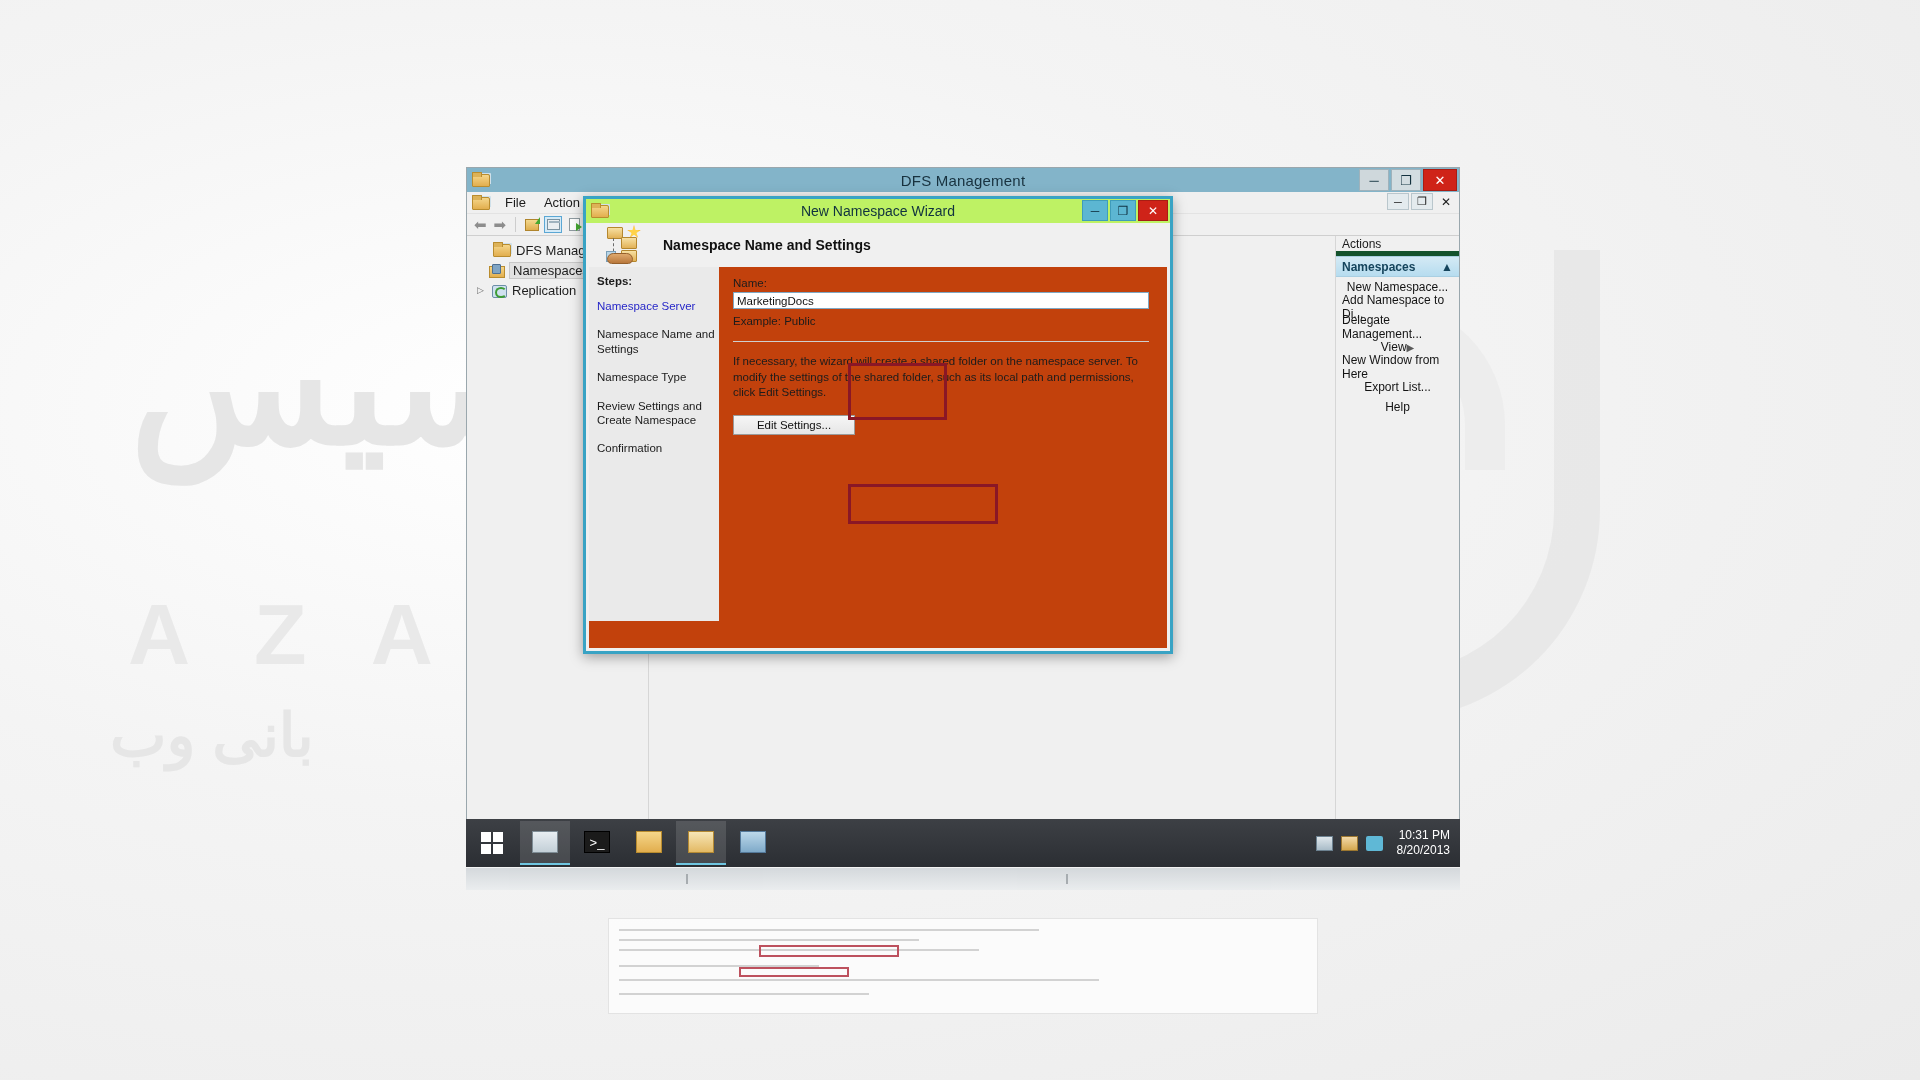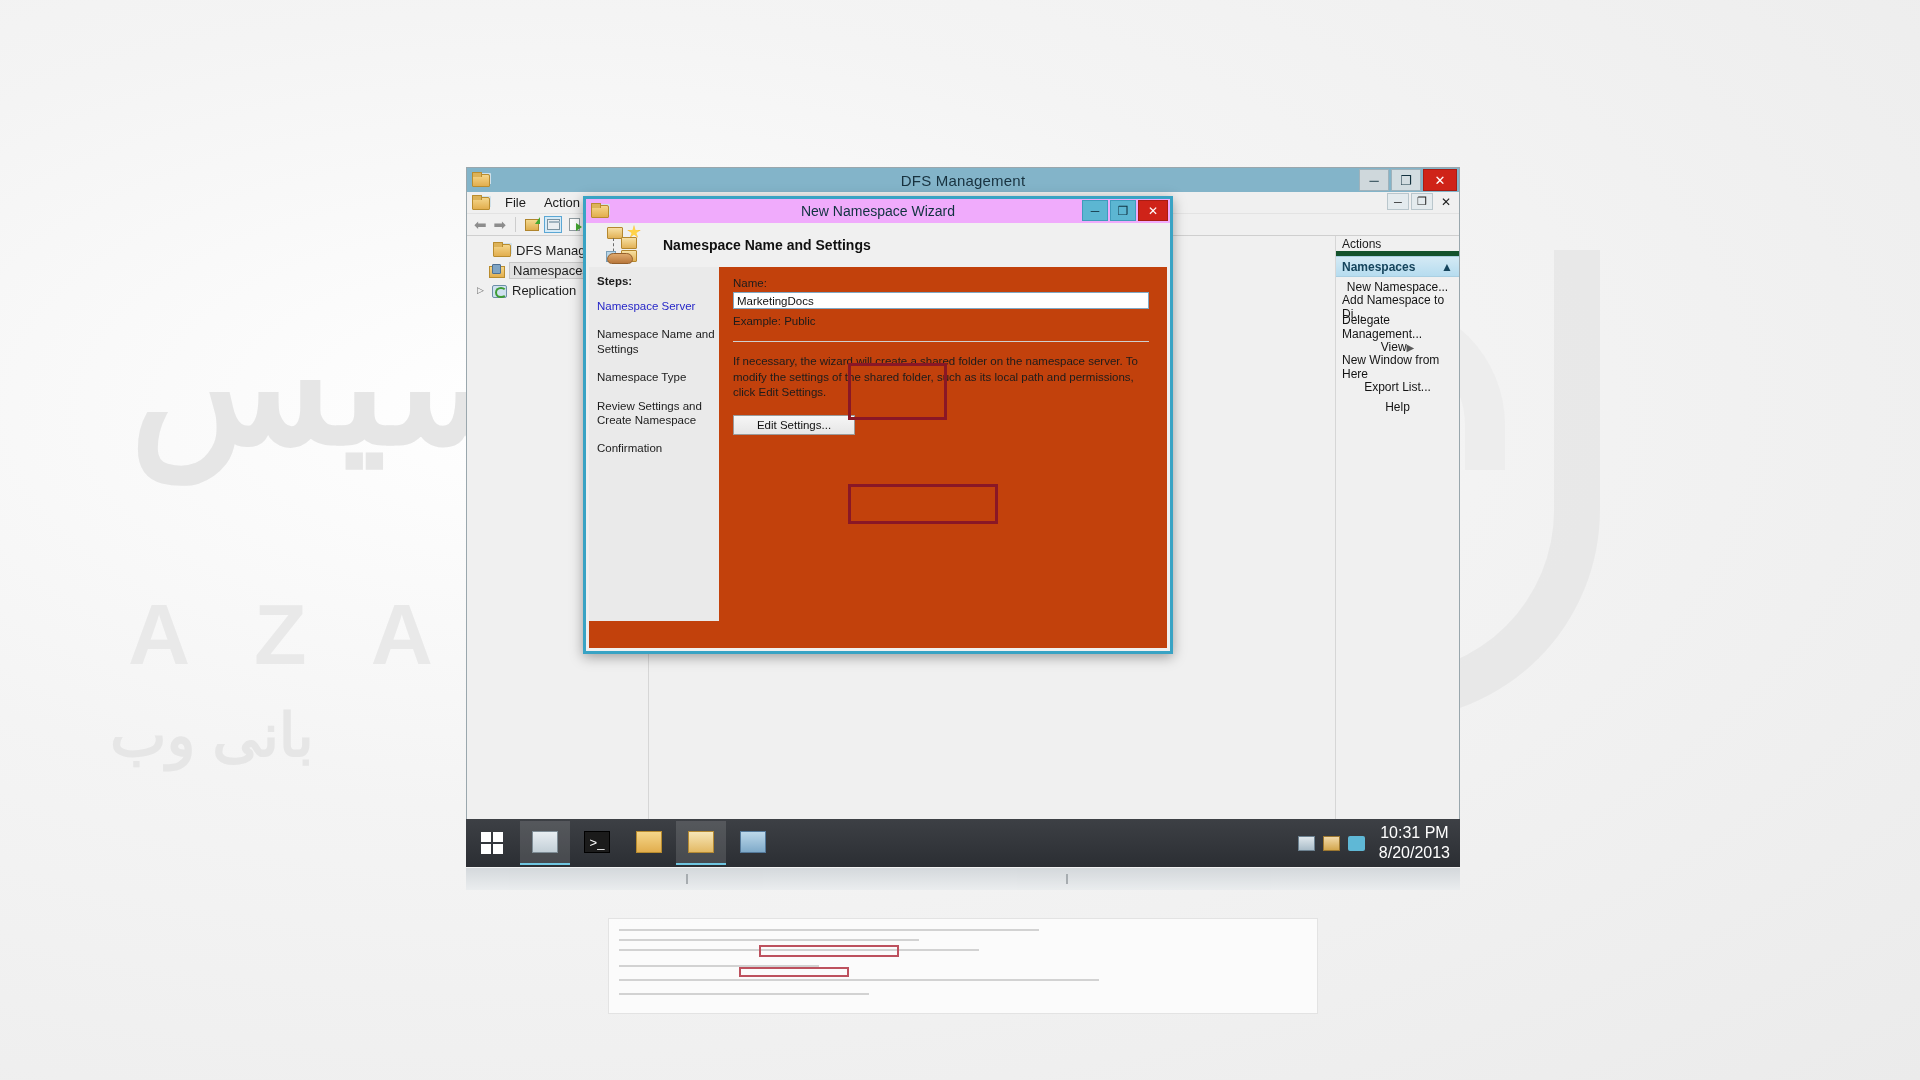--- a/index.html
+++ b/index.html
@@ -211,21 +211,21 @@
   .act-item .chev { color:#5a5a5a; font-size:10px; }
 
   
   #wizard {
     position:absolute; left:116px; top:28px; width:590px; height:458px;
     background:#f0f0f0;
     border:3px solid #39a3c4;
     box-shadow:0 3px 12px rgba(0,0,0,.35);
   }
   #wiz-titlebar {
-    height:24px; background:#f0abfc; position:relative; display:flex; align-items:center;
+    height:24px; background:#bef264; position:relative; display:flex; align-items:center;
   }
   #wiz-title-text {
     position:absolute; left:0; right:0; text-align:center;
     font-size:14px; color:#10323f;
   }
   #wiz-winbtns { position:absolute; right:2px; top:1px; display:flex; gap:2px;}
   .wbtn {
     width:26px;height:21px;display:flex;align-items:center;justify-content:center;
     font-size:12px;color:#103040; background:#5cb6d2; border:1px solid #3f9cbb;
   }
@@ -349,21 +349,21 @@
   .ti-explorer { background:linear-gradient(to bottom,#f7e6b7,#e3b964); border:1px solid #b58a33; }
   .ti-blue { background:linear-gradient(to bottom,#bcd8ea,#7faac9); border:1px solid #54799a; }
 
   #tray {
     margin-left:auto; display:flex; align-items:center; gap:8px; padding-right:10px;
   }
   .tray-ico { width:17px;height:15px; position:relative; }
   .tray-net { background:linear-gradient(to bottom,#dfe7ec,#a9bcc8); border:1px solid #6c8190;}
   .tray-flag { background:linear-gradient(to bottom,#f2d9a8,#d3a74e); border:1px solid #9c7730;}
   .tray-spk { background:#5fb8d6; border-radius:2px;}
-  #clock { color:#fff; font-size:16px; line-height:1.25; text-align:center; padding-left:6px;}
+  #clock { color:#fff; font-size:12px; line-height:1.25; text-align:right; padding-left:6px;}
   #refl-box {
     position:absolute; left:608px; top:918px; width:710px; height:96px;
     background:#fdfdfd; border:1px solid #e2e2e2; opacity:.9;
   }
   .refl-line { position:absolute; background:#cfcfcf; height:2px; }
   .refl-red { position:absolute; border:2px solid #b8404f; }
   #refl-top-strip {
     position:absolute; left:466px; top:868px; width:994px; height:22px;
     background:linear-gradient(to bottom,#cfd4d8,#e9ecee);
     opacity:.85;

